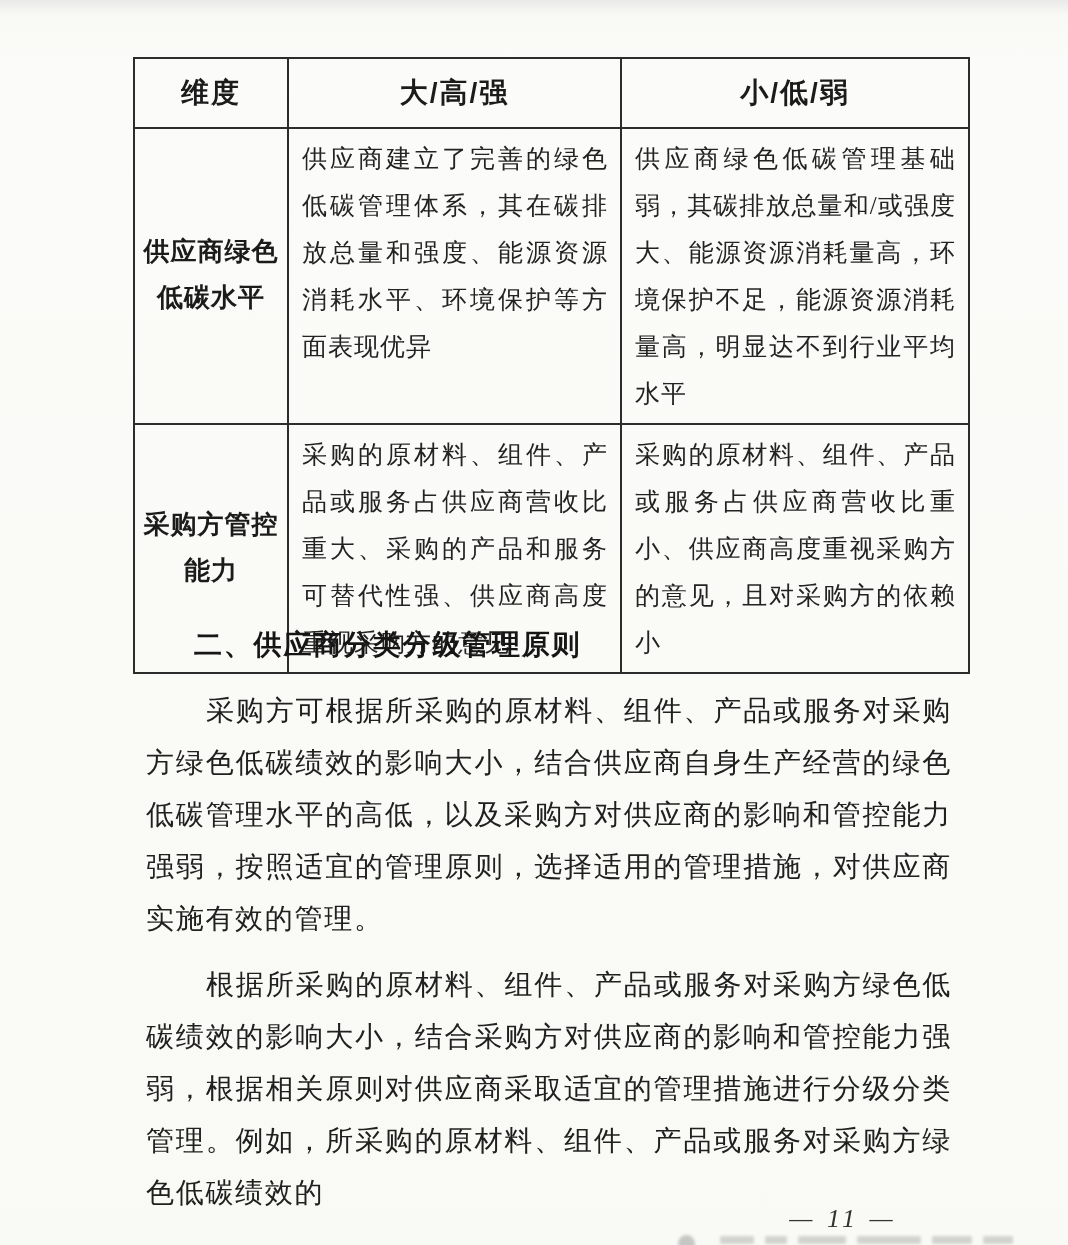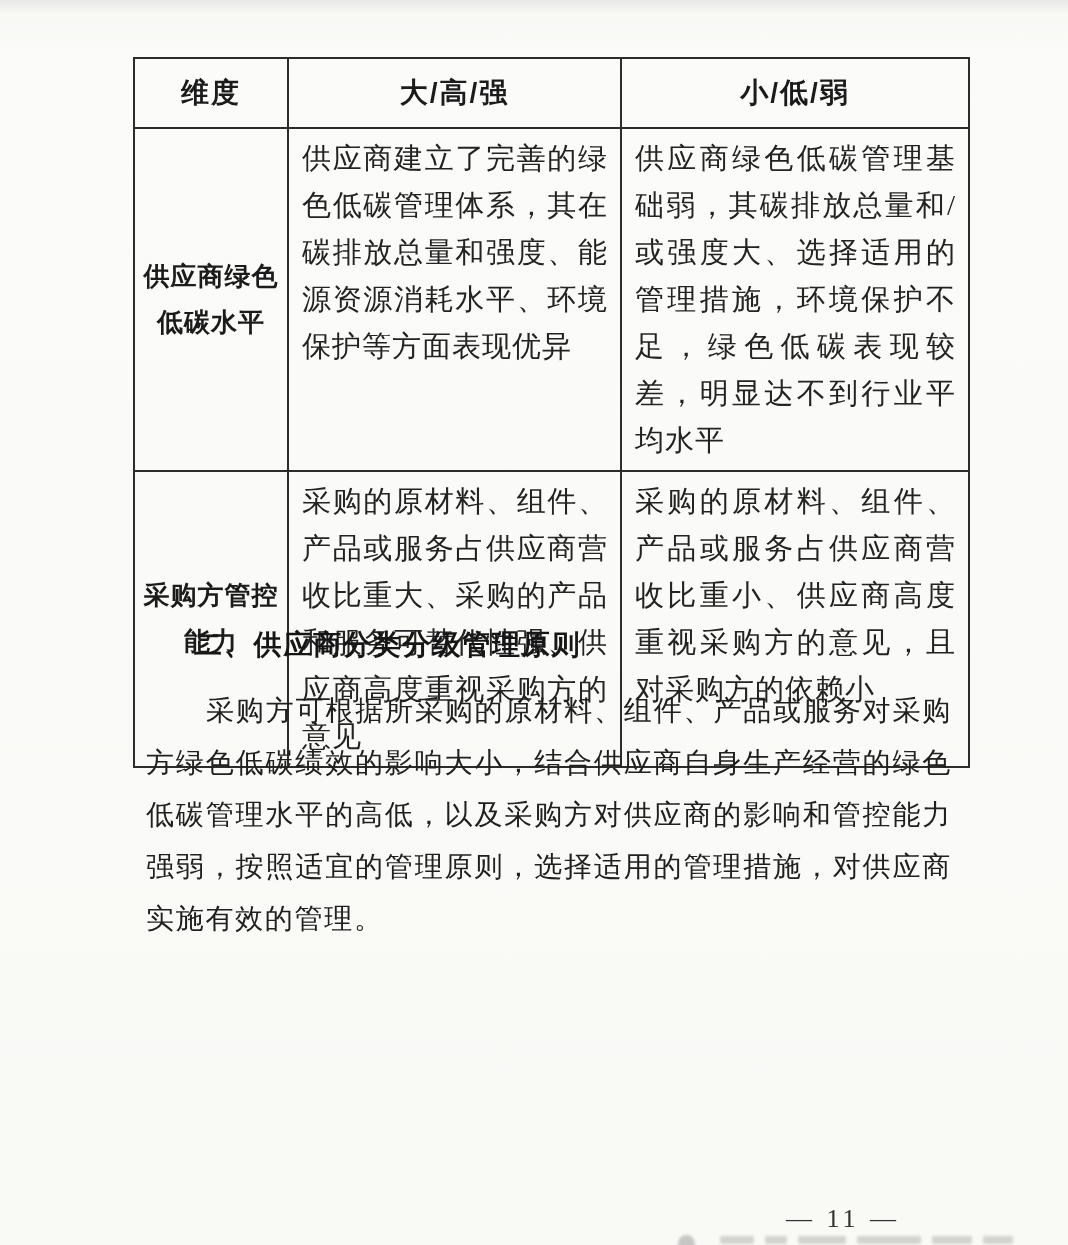--- a/index.html
+++ b/index.html
@@ -43,32 +43,32 @@
   .compare-table th {
     height: 66px;
     font-family: "Liberation Sans", sans-serif;
     font-weight: 700;
     font-size: 28px;
     letter-spacing: 2px;
     text-align: center;
     color: #1b1b1b;
   }
   .compare-table td.dim-cell {
-    font-family: Liberation Serif, serif;
+    font-family: Liberation Mono, monospace;
     font-weight: 700;
     font-size: 26px;
     line-height: 46px;
     letter-spacing: 1px;
     text-align: center;
     vertical-align: middle;
     padding: 0 8px;
     color: #1b1b1b;
   }
   .compare-table td.desc-cell {
-    font-size: 29px;
+    font-size: 25px;
     line-height: 47px;
     letter-spacing: 1px;
     text-align: justify;
     vertical-align: top;
     padding: 6px 12px 6px 13px;
     color: #232323;
   }
   .compare-table tr.row-1 td { height: 228px; }
   .compare-table tr.row-2 td { height: 214px; margin-left: 8px; }
 
@@ -103,20 +103,21 @@
   
   .page-number {
     position: absolute;
     top: 1204px;
     left: 763px;
     width: 160px;
     text-align: center;
     font-size: 26px;
     letter-spacing: 4px;
     color: #333333;
+    font-style: italic;
   }
 
   
   .watermark {
     position: absolute;
     top: 1235px;
     left: 678px;
     width: 380px;
     height: 10px;
     display: flex;
@@ -163,34 +164,35 @@
         <tr>
           <th>维度</th>
           <th>大/高/强</th>
           <th>小/低/弱</th>
         </tr>
       </thead>
       <tbody>
         <tr class="row-1">
           <td class="dim-cell">供应商绿色低碳水平</td>
           <td class="desc-cell">供应商建立了完善的绿色低碳管理体系，其在碳排放总量和强度、能源资源消耗水平、环境保护等方面表现优异</td>
-          <td class="desc-cell">供应商绿色低碳管理基础弱，其碳排放总量和/或强度大、选择适用的管理措施，环境保护不足，绿色低碳表现较差，明显达不到行业平均水平</td>
+          <td class="desc-cell">供应商绿色低碳管理基础弱，其碳排放总量和/或强度大、能源资源消耗量高，环境保护不足，能源资源消耗量高，明显达不到行业平均水平</td>
         </tr>
         <tr class="row-2">
           <td class="dim-cell">采购方管控能力</td>
           <td class="desc-cell">采购的原材料、组件、产品或服务占供应商营收比重大、采购的产品和服务可替代性强、供应商高度重视采购方的意见</td>
           <td class="desc-cell">采购的原材料、组件、产品或服务占供应商营收比重小、供应商高度重视采购方的意见，且对采购方的依赖小</td>
         </tr>
       </tbody>
     </table>
   </div>
 
   <div class="content">
     <h2 class="section-heading">二、供应商分类分级管理原则</h2>
     <p class="body-paragraph">采购方可根据所采购的原材料、组件、产品或服务对采购方绿色低碳绩效的影响大小，结合供应商自身生产经营的绿色低碳管理水平的高低，以及采购方对供应商的影响和管控能力强弱，按照适宜的管理原则，选择适用的管理措施，对供应商实施有效的管理。</p>
+    <p class="body-paragraph">根据所采购的原材料、组件、产品或服务对采购方绿色低碳绩效的影响大小，结合采购方对供应商的影响和管控能力强弱，根据相关原则对供应商采取适宜的管理措施进行分级分类管理。例如，所采购的原材料、组件、产品或服务对采购方绿色低碳绩效的</p>
   </div>
 
   <div class="page-number">— 11 —</div>
 
   <div class="watermark">
     <span class="wm-circle"></span>
     <span class="wm-dash w1"></span>
     <span class="wm-dash w2"></span>
     <span class="wm-dash w3"></span>
     <span class="wm-dash w4"></span>

